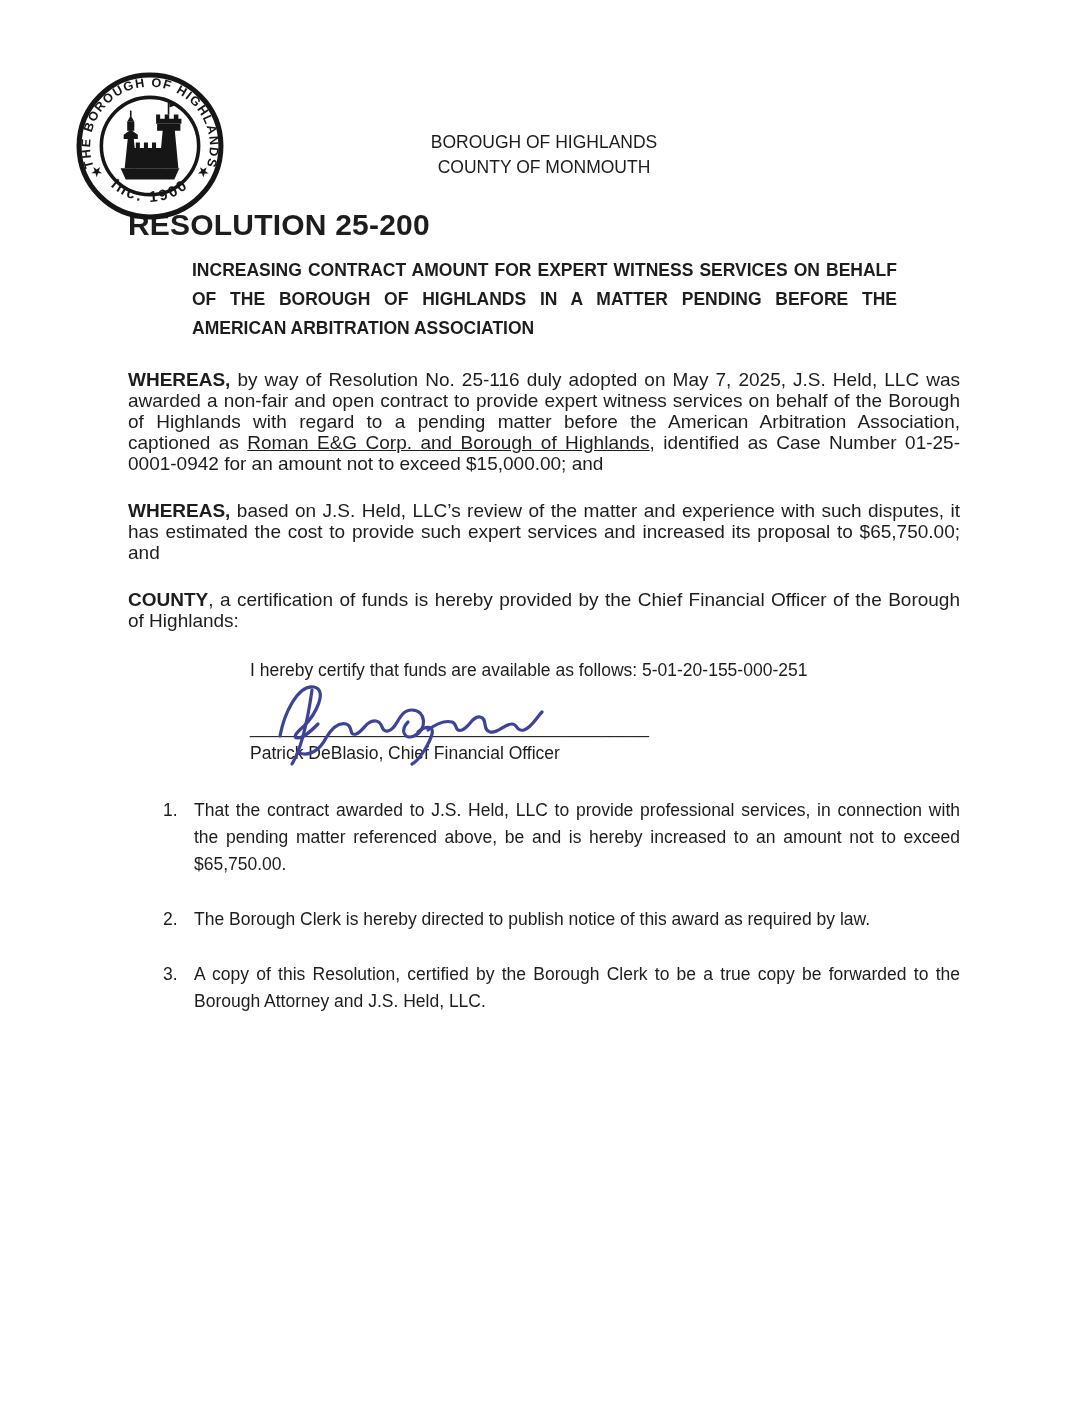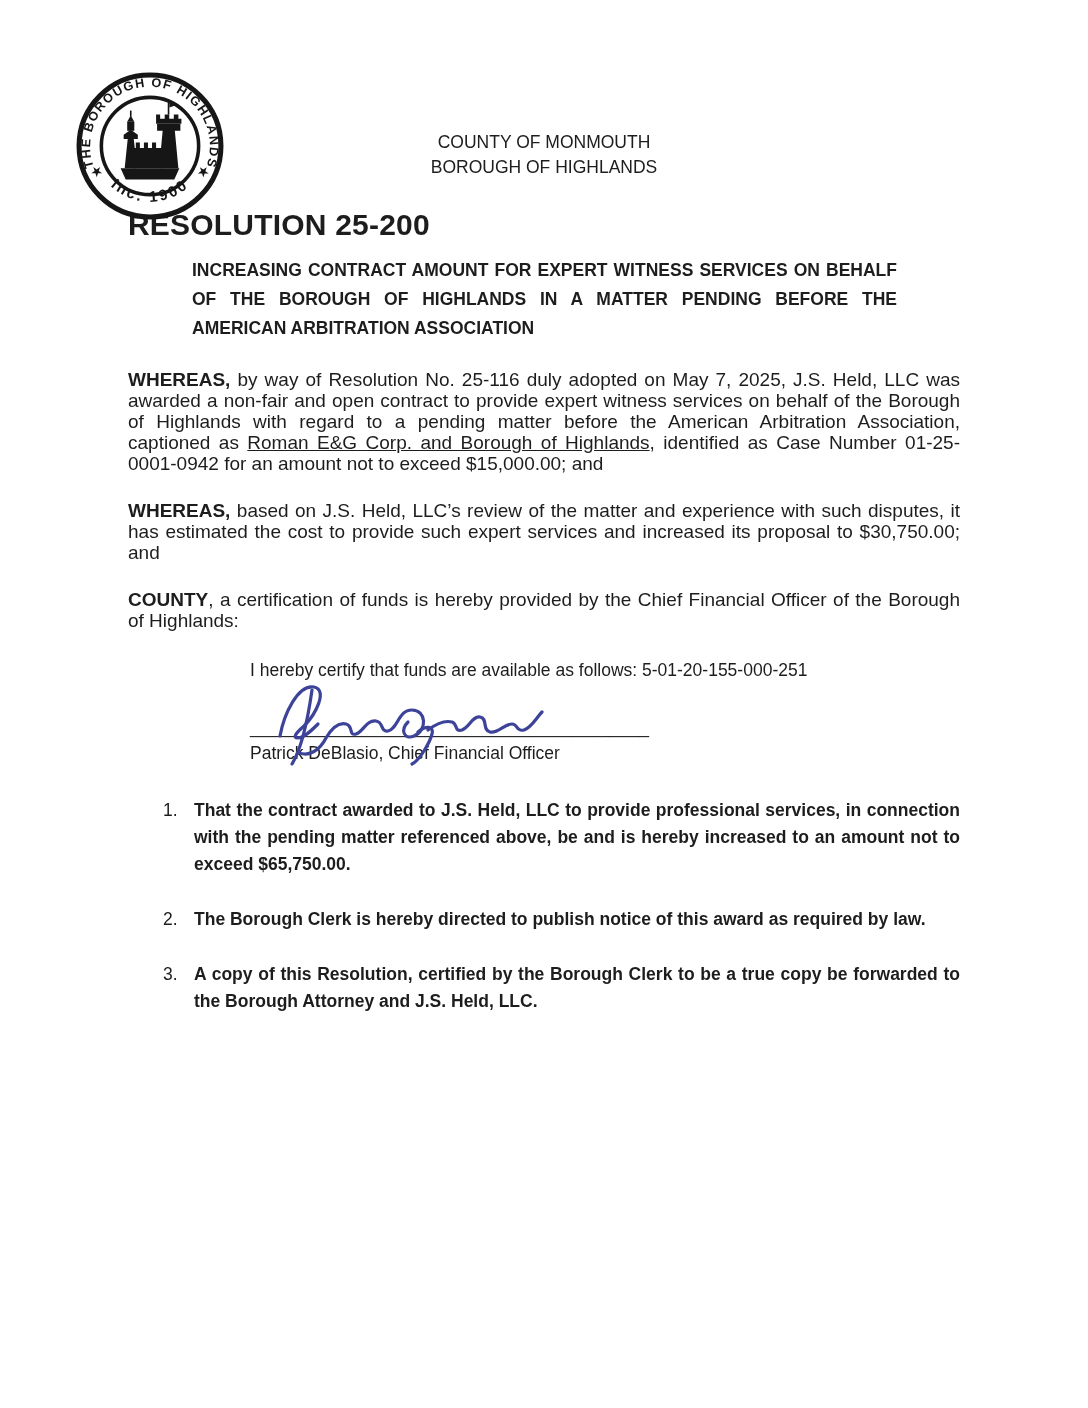--- a/index.html
+++ b/index.html
@@ -35,21 +35,21 @@
   .cert { margin: 26px 0 16px 122px; font-size: 17.5px; }
   .cert-text { line-height: 27px; }
   .sig-area { position: relative; height: 52px; }
   .sig-svg { position: absolute; left: 18px; top: -10px; z-index: 2; pointer-events: none; }
   .sig-line { position: absolute; left: 0; bottom: 0; line-height: 18px; font-size: 17.5px; color: #2a2a2a; letter-spacing: 0; white-space: nowrap; }
   .sig-name { margin-top: 4px; line-height: 27px; }
   .list { margin-top: 30px; }
   .list-item { display: flex; margin-top: 28px; font-size: 17.5px; line-height: 27px; }
   .list-item:first-child { margin-top: 0; }
   .list-num { flex: 0 0 auto; width: 31px; margin-left: 35px; }
-  .list-text { flex: 1 1 auto; text-align: justify; font-weight: bold; }
+  .list-text { flex: 1 1 auto; text-align: justify; }
 </style>
 </head>
 <body>
 
 <div class="page">
 
   <div class="seal">
     <svg width="152" height="152" viewBox="0 0 150 150">
       <circle cx="75" cy="75" r="70" fill="none" stroke="#161616" stroke-width="5"></circle>
       <circle cx="75" cy="75" r="48" fill="none" stroke="#161616" stroke-width="3.5"></circle>
@@ -78,34 +78,34 @@
         <path d="M81,53 L81,44 L85,44 L85,48 L89.5,48 L89.5,44 L94,44 L94,48 L98.5,48 L98.5,44 L103,44 L103,48 L106,48 L106,53 Z"></path>
         <rect x="92.5" y="32" width="1.6" height="12"></rect>
         <path d="M94.1,32 L101,34.5 L94.1,37 Z"></path>
 
         <path d="M46,97 L104,97 L99,108 L51,108 Z"></path>
       </g>
     </svg>
   </div>
 
   <div class="org">
+    <div>BOROUGH OF HIGHLANDS</div>
     <div>COUNTY OF MONMOUTH</div>
-    <div>BOROUGH OF HIGHLANDS</div>
   </div>
 
   <h1 class="title">RESOLUTION 25-200</h1>
 
   <div class="subtitle">INCREASING CONTRACT AMOUNT FOR EXPERT WITNESS SERVICES ON BEHALF OF THE BOROUGH OF HIGHLANDS IN A MATTER PENDING BEFORE THE AMERICAN ARBITRATION ASSOCIATION</div>
 
   <p class="body">
     <span class="b">WHEREAS,</span><span> by way of Resolution No. 25-116 duly adopted on May 7, 2025, J.S. Held, LLC was awarded a non-fair and open contract to provide expert witness services on behalf of the Borough of Highlands with regard to a pending matter before the American Arbitration Association, captioned as </span><span class="u">Roman E&amp;G Corp. and Borough of Highlands</span><span>, identified as Case Number 01-25-0001-0942 for an amount not to exceed $15,000.00; and</span>
   </p>
 
   <p class="body">
-    <span class="b">WHEREAS,</span><span> based on J.S. Held, LLC’s review of the matter and experience with such disputes, it has estimated the cost to provide such expert services and increased its proposal to $30,750.00; and</span>
+    <span class="b">WHEREAS,</span><span> based on J.S. Held, LLC’s review of the matter and experience with such disputes, it has estimated the cost to provide such expert services and increased its proposal to $65,750.00; and</span>
   </p>
 
 
   <p class="body">
     <span class="b">COUNTY</span><span>, a certification of funds is hereby provided by the Chief Financial Officer of the Borough of Highlands:</span>
   </p>
 
   <div class="cert">
     <div class="cert-text">I hereby certify that funds are available as follows: 5-01-20-155-000-251</div>
     <div class="sig-area">

